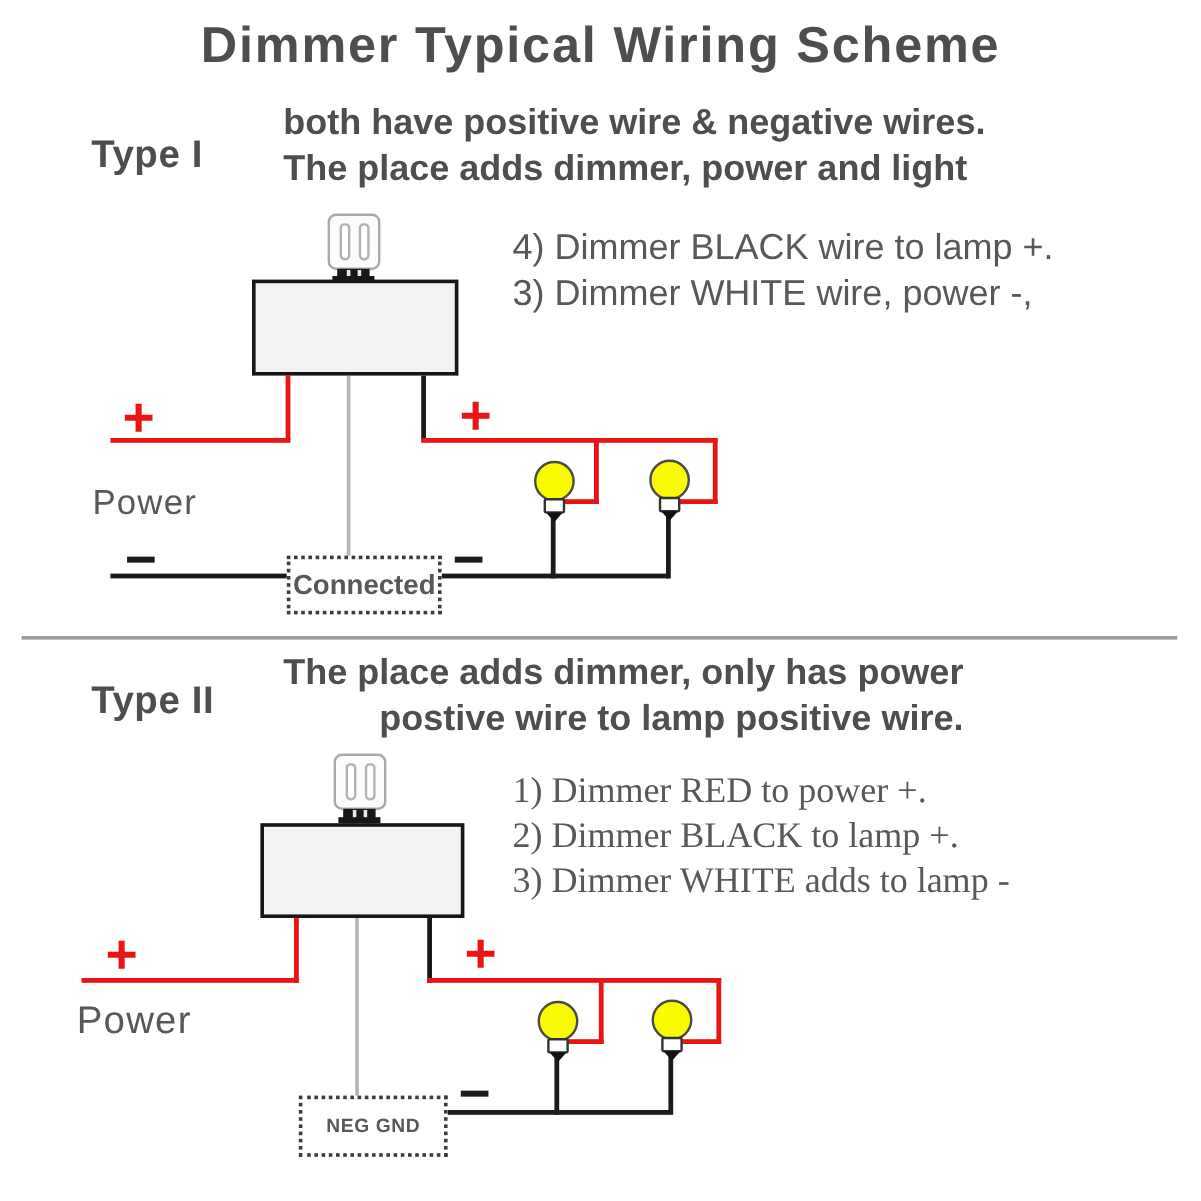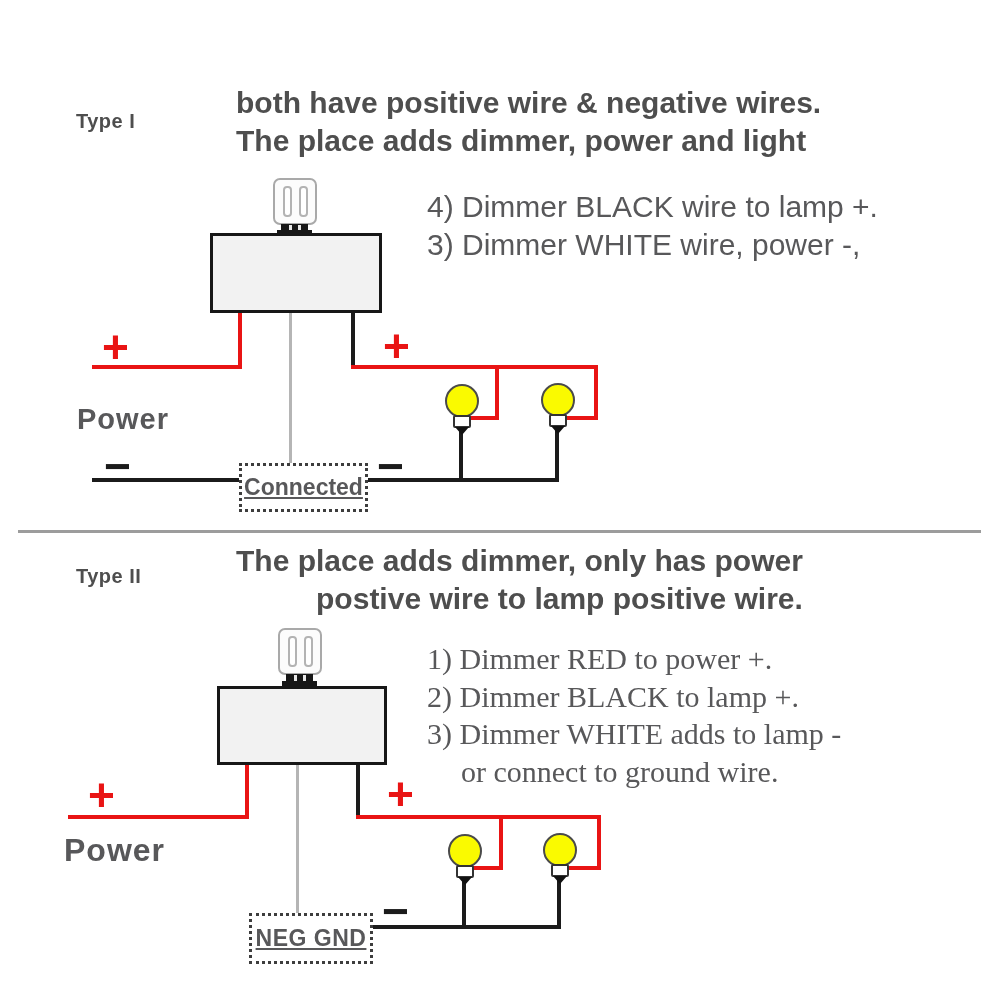--- a/index.html
+++ b/index.html
@@ -7,25 +7,25 @@
     position:relative;width:1001px;height:1001px;background:#fff;
     font-family:"Liberation Sans", sans-serif;overflow:hidden;
   }
   .abs{position:absolute;}
   
   .title{
     left:0;top:14px;width:1001px;text-align:center;
     font-size:42px;font-weight:bold;letter-spacing:1.5px;
     color:var(--heading-gray,#4e4e4e);
   }
-  .type-label{font-size:20px;font-weight:bold;color:var(--heading-gray,#4e4e4e);letter-spacing:.5px;}
+  .type-label{font-size:32px;font-weight:bold;color:var(--heading-gray,#4e4e4e);letter-spacing:.5px;}
   .desc{font-size:30px;font-weight:bold;color:var(--heading-gray,#4e4e4e);line-height:38px;white-space:nowrap;}
   .steps{font-size:30px;color:var(--body-gray,#58585a);line-height:37.5px;white-space:nowrap;}
   .steps .cont{margin-left:34px;}
-  .power{font-size:29px;font-weight:bold;color:var(--body-gray,#58585a);letter-spacing:1px;text-align:center;}
+  .power{font-size:29px;font-weight:normal;color:var(--body-gray,#58585a);letter-spacing:1px;text-align:center;}
   .power2{font-size:32px;}
   .sign{font-size:46px;font-weight:bold;line-height:46px;}
   .plus{color:var(--wire-red,#e91414);}
   .minus{color:var(--wire-black,#1b1b1b);}
   
   .wire{background:var(--wire-black,#1b1b1b);z-index:1;}
   .wire.red{background:var(--wire-red,#e91414);}
   .wire.gray{background:var(--wire-white-gray,#b5b5b5);}
   
   .dimmer-box{
@@ -53,31 +53,32 @@
   }
   .lamp .tip{
     position:absolute;left:10px;top:43px;width:0;height:0;
     border-left:7px solid transparent;border-right:7px solid transparent;
     border-top:8px solid #111;
   }
   
   .junction-box{
     border:3px dotted #3d3d3d;background:#fff;box-sizing:border-box;z-index:2;
     display:flex;align-items:center;justify-content:center;
-    font-weight:bold;color:var(--body-gray,#58585a);text-decoration:underline;
+    font-weight:bold;color:var(--body-gray,#58585a);
   }
   .junction-box.connected{font-size:23px;}
-  .junction-box.neggnd{font-size:23px;letter-spacing:.5px;}
+  .junction-box.neggnd{font-size:16px;letter-spacing:.5px;}
   .divider{background:var(--divider-gray,#9c9c9c);z-index:0;}
 </style>
 </head>
 <body>
 
 <div id="scene">
 
+  <div class="abs title">Dimmer Typical Wiring Scheme</div>
 
   <div class="abs type-label" style="left:76px;top:110px;">Type I</div>
   <div class="abs desc" style="left:236px;top:84px;">
     <div>both have positive wire &amp; negative wires.</div>
     <div>The place adds dimmer, power and light</div>
   </div>
   <div class="abs steps" style="left:427px;top:188px;">
     <div>4) Dimmer BLACK wire to lamp +.</div>
     <div>3) Dimmer WHITE wire, power -,</div>
   </div>
@@ -134,21 +135,20 @@
 
   <div class="abs type-label" style="left:76px;top:565px;">Type II</div>
   <div class="abs desc" style="left:236px;top:542px;text-align:right;">
     <div>The place adds dimmer, only has power</div>
     <div>postive wire to lamp positive wire.</div>
   </div>
   <div class="abs steps" style="left:427px;top:640px;font-family:Liberation Serif, serif;">
     <div>1) Dimmer RED to power +.</div>
     <div>2) Dimmer BLACK to lamp +.</div>
     <div>3) Dimmer WHITE adds to lamp -</div>
-    <div class="cont">or connect to ground wire.</div>
   </div>
 
   <div class="abs knob" style="left:278px;top:628px;width:44px;height:47px;">
     <span class="slot" style="left:8px;"></span>
     <span class="slot" style="left:24px;"></span>
   </div>
   <div class="abs connector" style="left:286px;top:674px;width:27px;height:12px;">
     <span class="stripe" style="left:8px;"></span>
     <span class="stripe" style="left:17px;"></span>
   </div>

